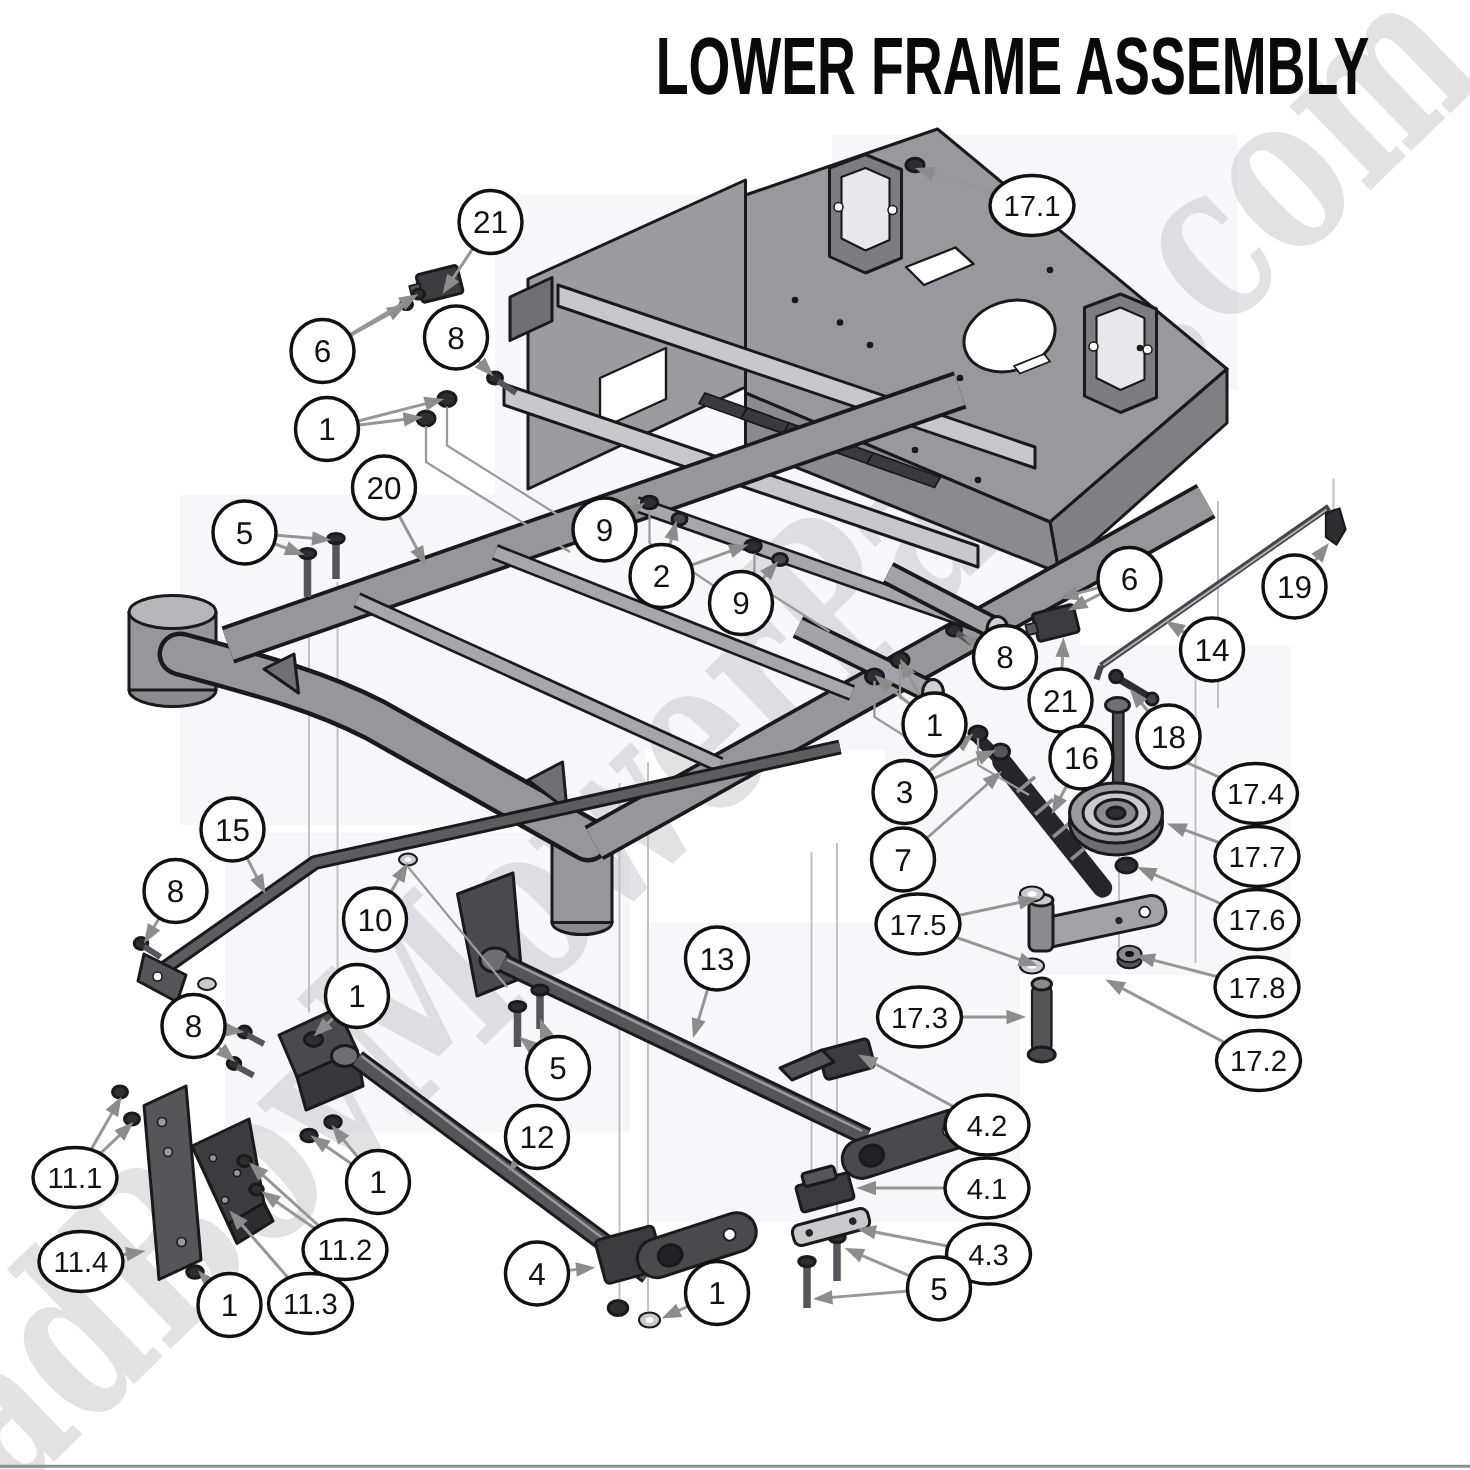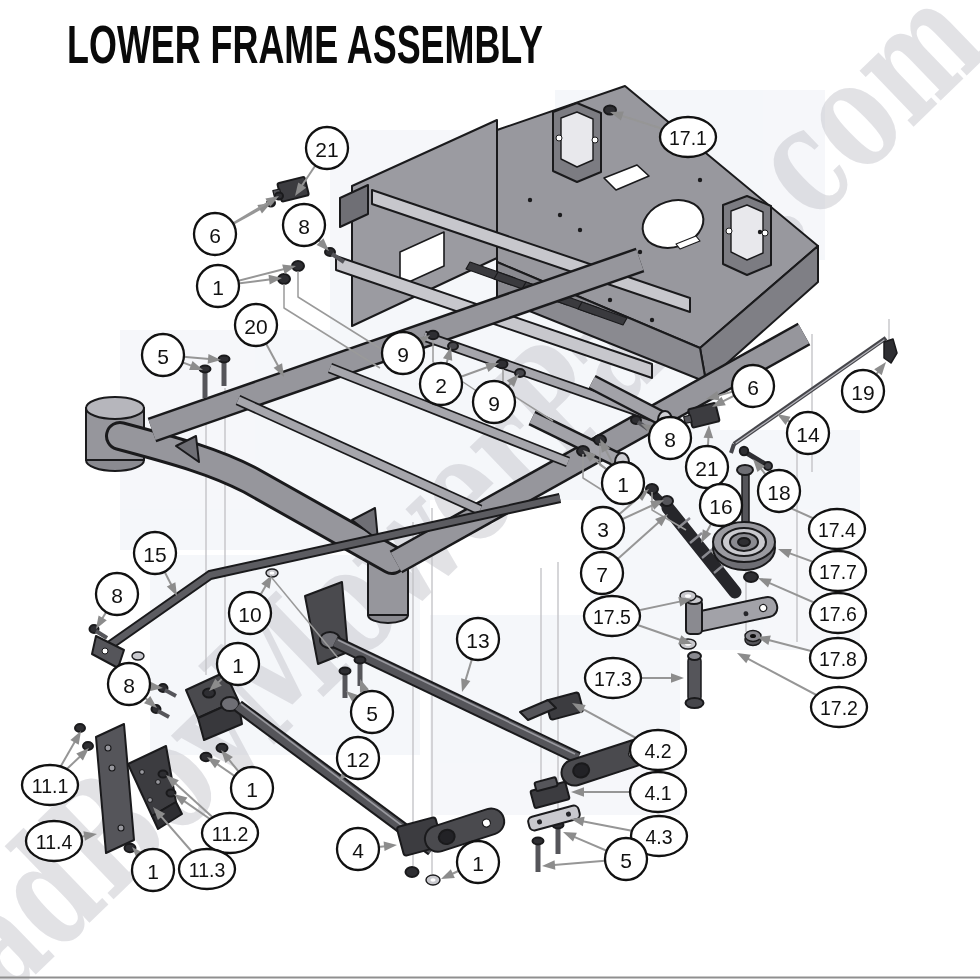--- a/index.html
+++ b/index.html
@@ -1,19 +1,19 @@
 <!DOCTYPE html>
 <html><head>
 <meta charset="utf-8">
 <style>
   html,body{margin:0;padding:0;background:#ffffff;}
   body{width:980px;height:980px;position:relative;overflow:hidden;
        font-family:"Liberation Sans",sans-serif;}
   .stage{position:absolute;inset:0;}
-  .title-wrap{position:absolute;top:12px;left:0;right:0;text-align:left;z-index:5;}
+  .title-wrap{position:absolute;top:12px;left:0;right:0;text-align:right;z-index:5;}
   .title-inner{display:inline-block;transform:scale(0.78,1.18);transform-origin:center top;
        font-weight:700;font-size:46px;letter-spacing:0px;color:#0a0a0a;
        font-family:"Liberation Sans",sans-serif;white-space:nowrap;}
   svg{position:absolute;top:0;left:0;}
   svg text.balloon-num{font-family:"Liberation Sans",sans-serif;fill:#111;}
   svg text.wm{font-family:"DejaVu Serif",serif;font-weight:700;}
 </style>
 </head>
 <body>
 

